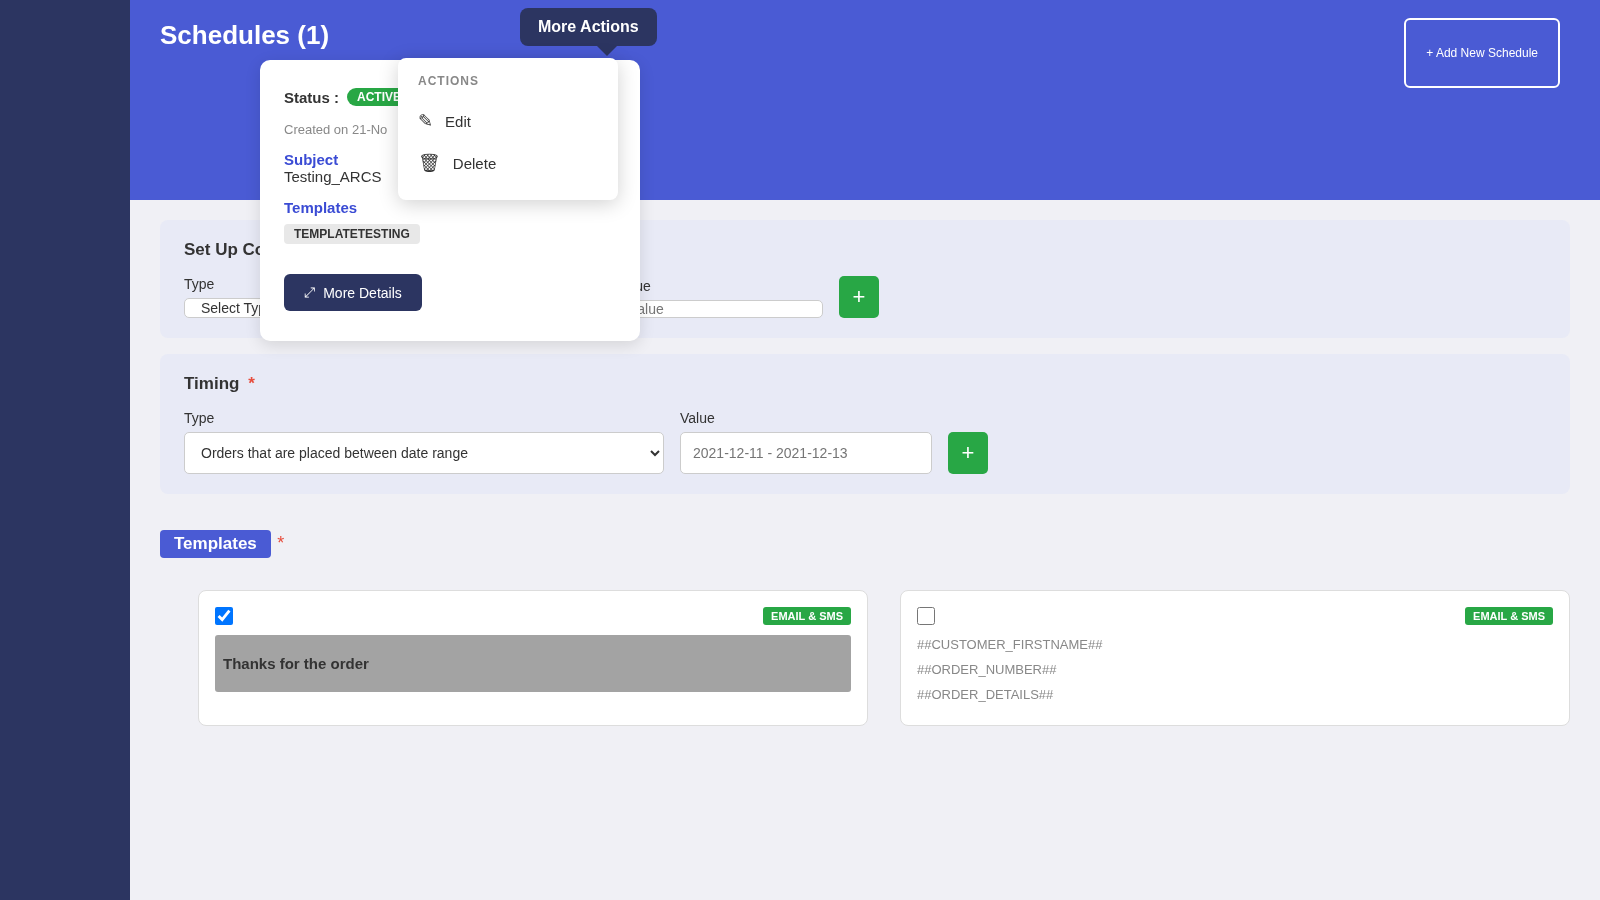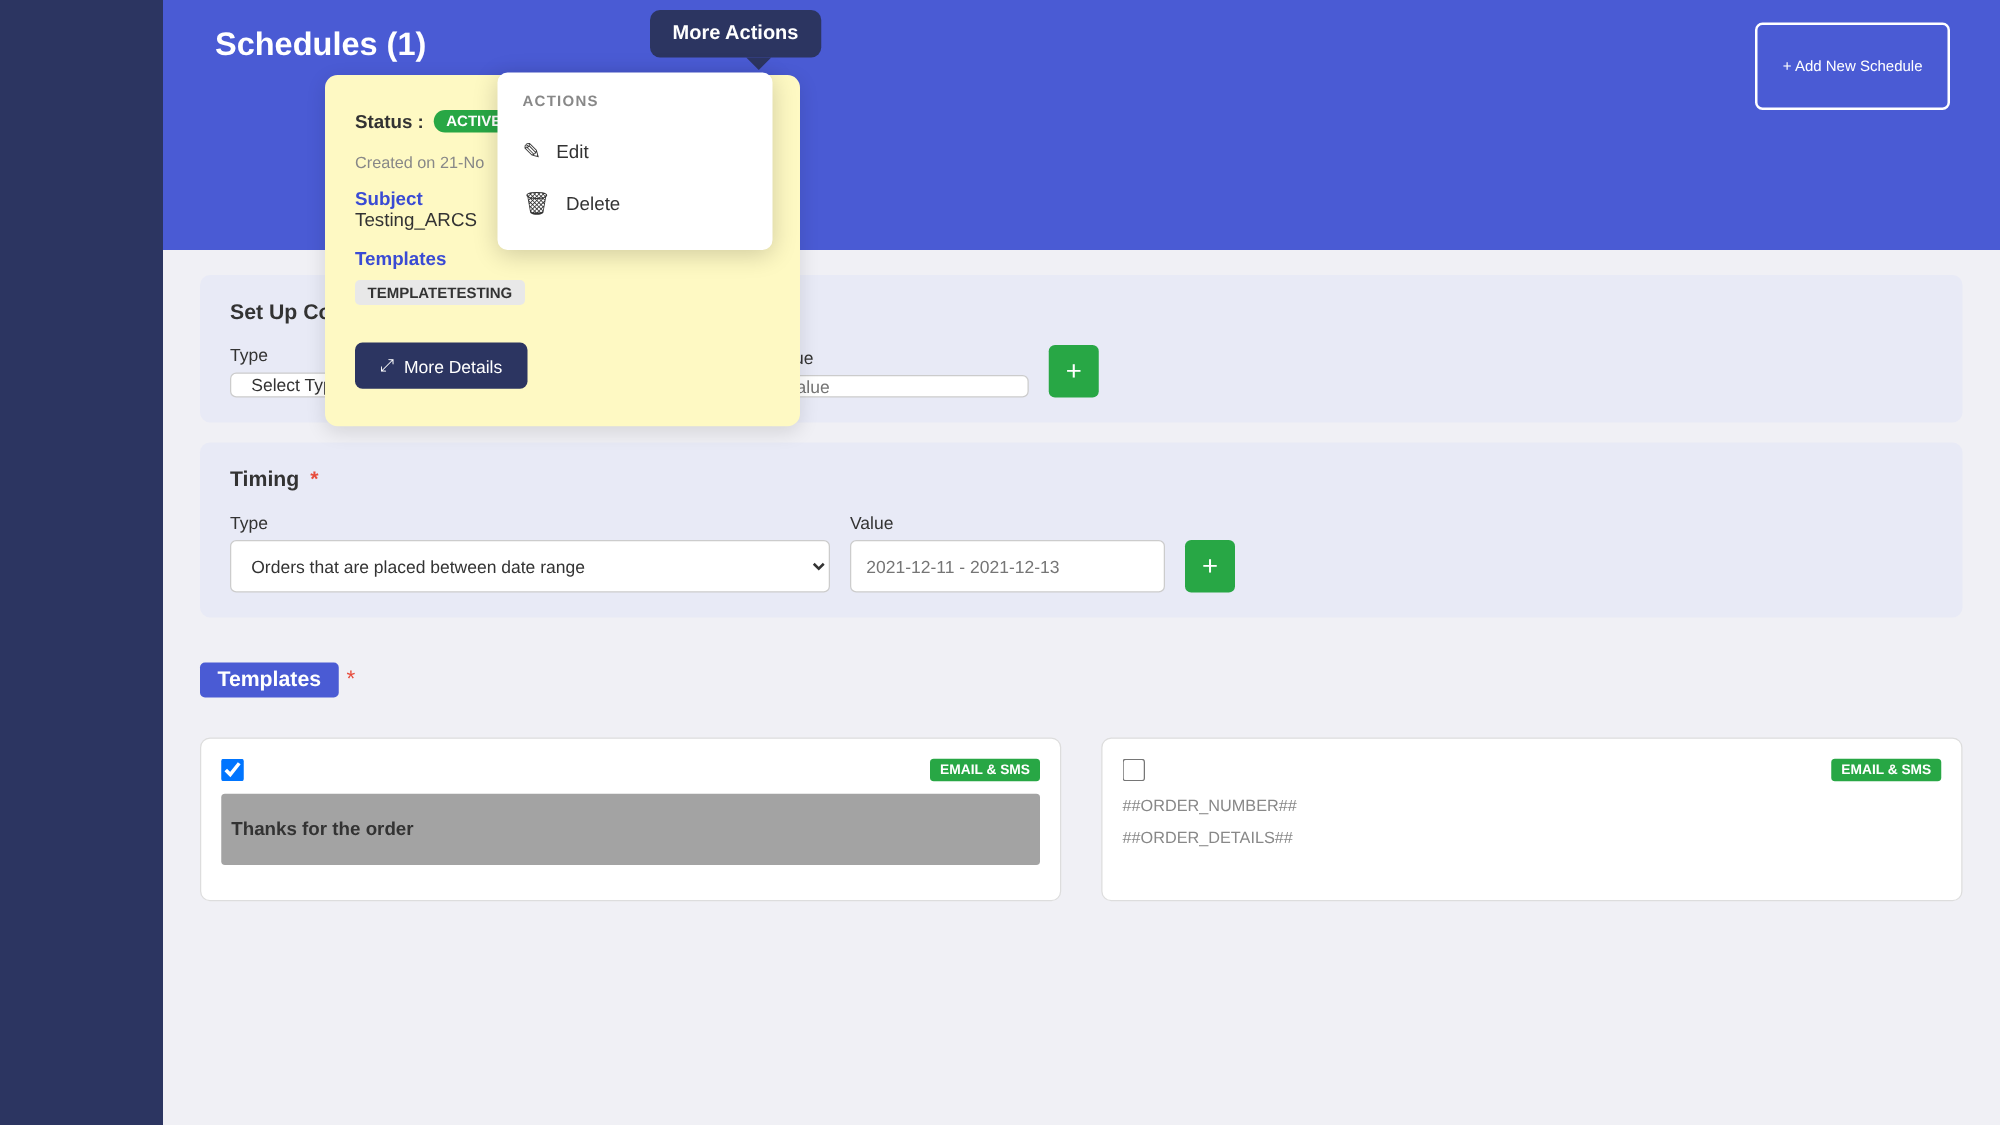--- a/index.html
+++ b/index.html
@@ -11,42 +11,41 @@
       width: 100%;
       height: 200px;
       position: relative;
       padding: 20px 30px;
     }
     .page-title {
       color: white;
       font-size: 26px;
       font-weight: bold;
       margin-bottom: 0;
-      margin-left: 12px;
     }
     .add-new-btn {
       position: absolute;
       top: 18px;
       right: 40px;
       background: transparent;
       border: 2px solid white;
       color: white;
       padding: 26px 20px;
       font-size: 12px;
       border-radius: 6px;
       cursor: pointer;
       font-weight: 400;
     }
 
     
     .schedule-card {
       position: absolute;
       top: 60px;
       left: 130px;
-      background: #fef9c3;
+      background: #ffffff;
       border-radius: 10px;
       padding: 20px 24px 30px;
       width: 380px;
       box-shadow: 0 4px 16px rgba(0,0,0,0.12);
       z-index: 5;
     }
     .card-header-row {
       display: flex;
       align-items: center;
       justify-content: space-between;
@@ -262,20 +261,21 @@
       background: #4a5bd4;
       color: white;
       display: inline-block;
       padding: 4px 14px;
       border-radius: 4px;
     }
     .templates-grid {
       display: grid;
       grid-template-columns: 1fr 1fr;
       gap: 32px;
+      margin-left: 38px;
     }
     .template-card {
       background: white;
       border: 1px solid #ddd;
       border-radius: 8px;
       padding: 16px;
       position: relative;
     }
     .template-card-header {
       display: flex;
@@ -433,20 +433,21 @@
         </div>
         <div class="template-subject">Thanks for the order</div>
       </div>
 
       <div class="template-card">
         <div class="template-card-header">
           <input type="checkbox" class="template-checkbox" style="">
           <span class="email-sms-badge">EMAIL &amp; SMS</span>
         </div>
         <div class="template-body">
+          <div class="template-body-line">##CUSTOMER_FIRSTNAME##</div>
           <div class="template-body-line">##ORDER_NUMBER##</div>
           <div class="template-body-line">##ORDER_DETAILS##</div>
         </div>
       </div>
     </div>
   </div>
 
 </div>
 
 </body></html>

